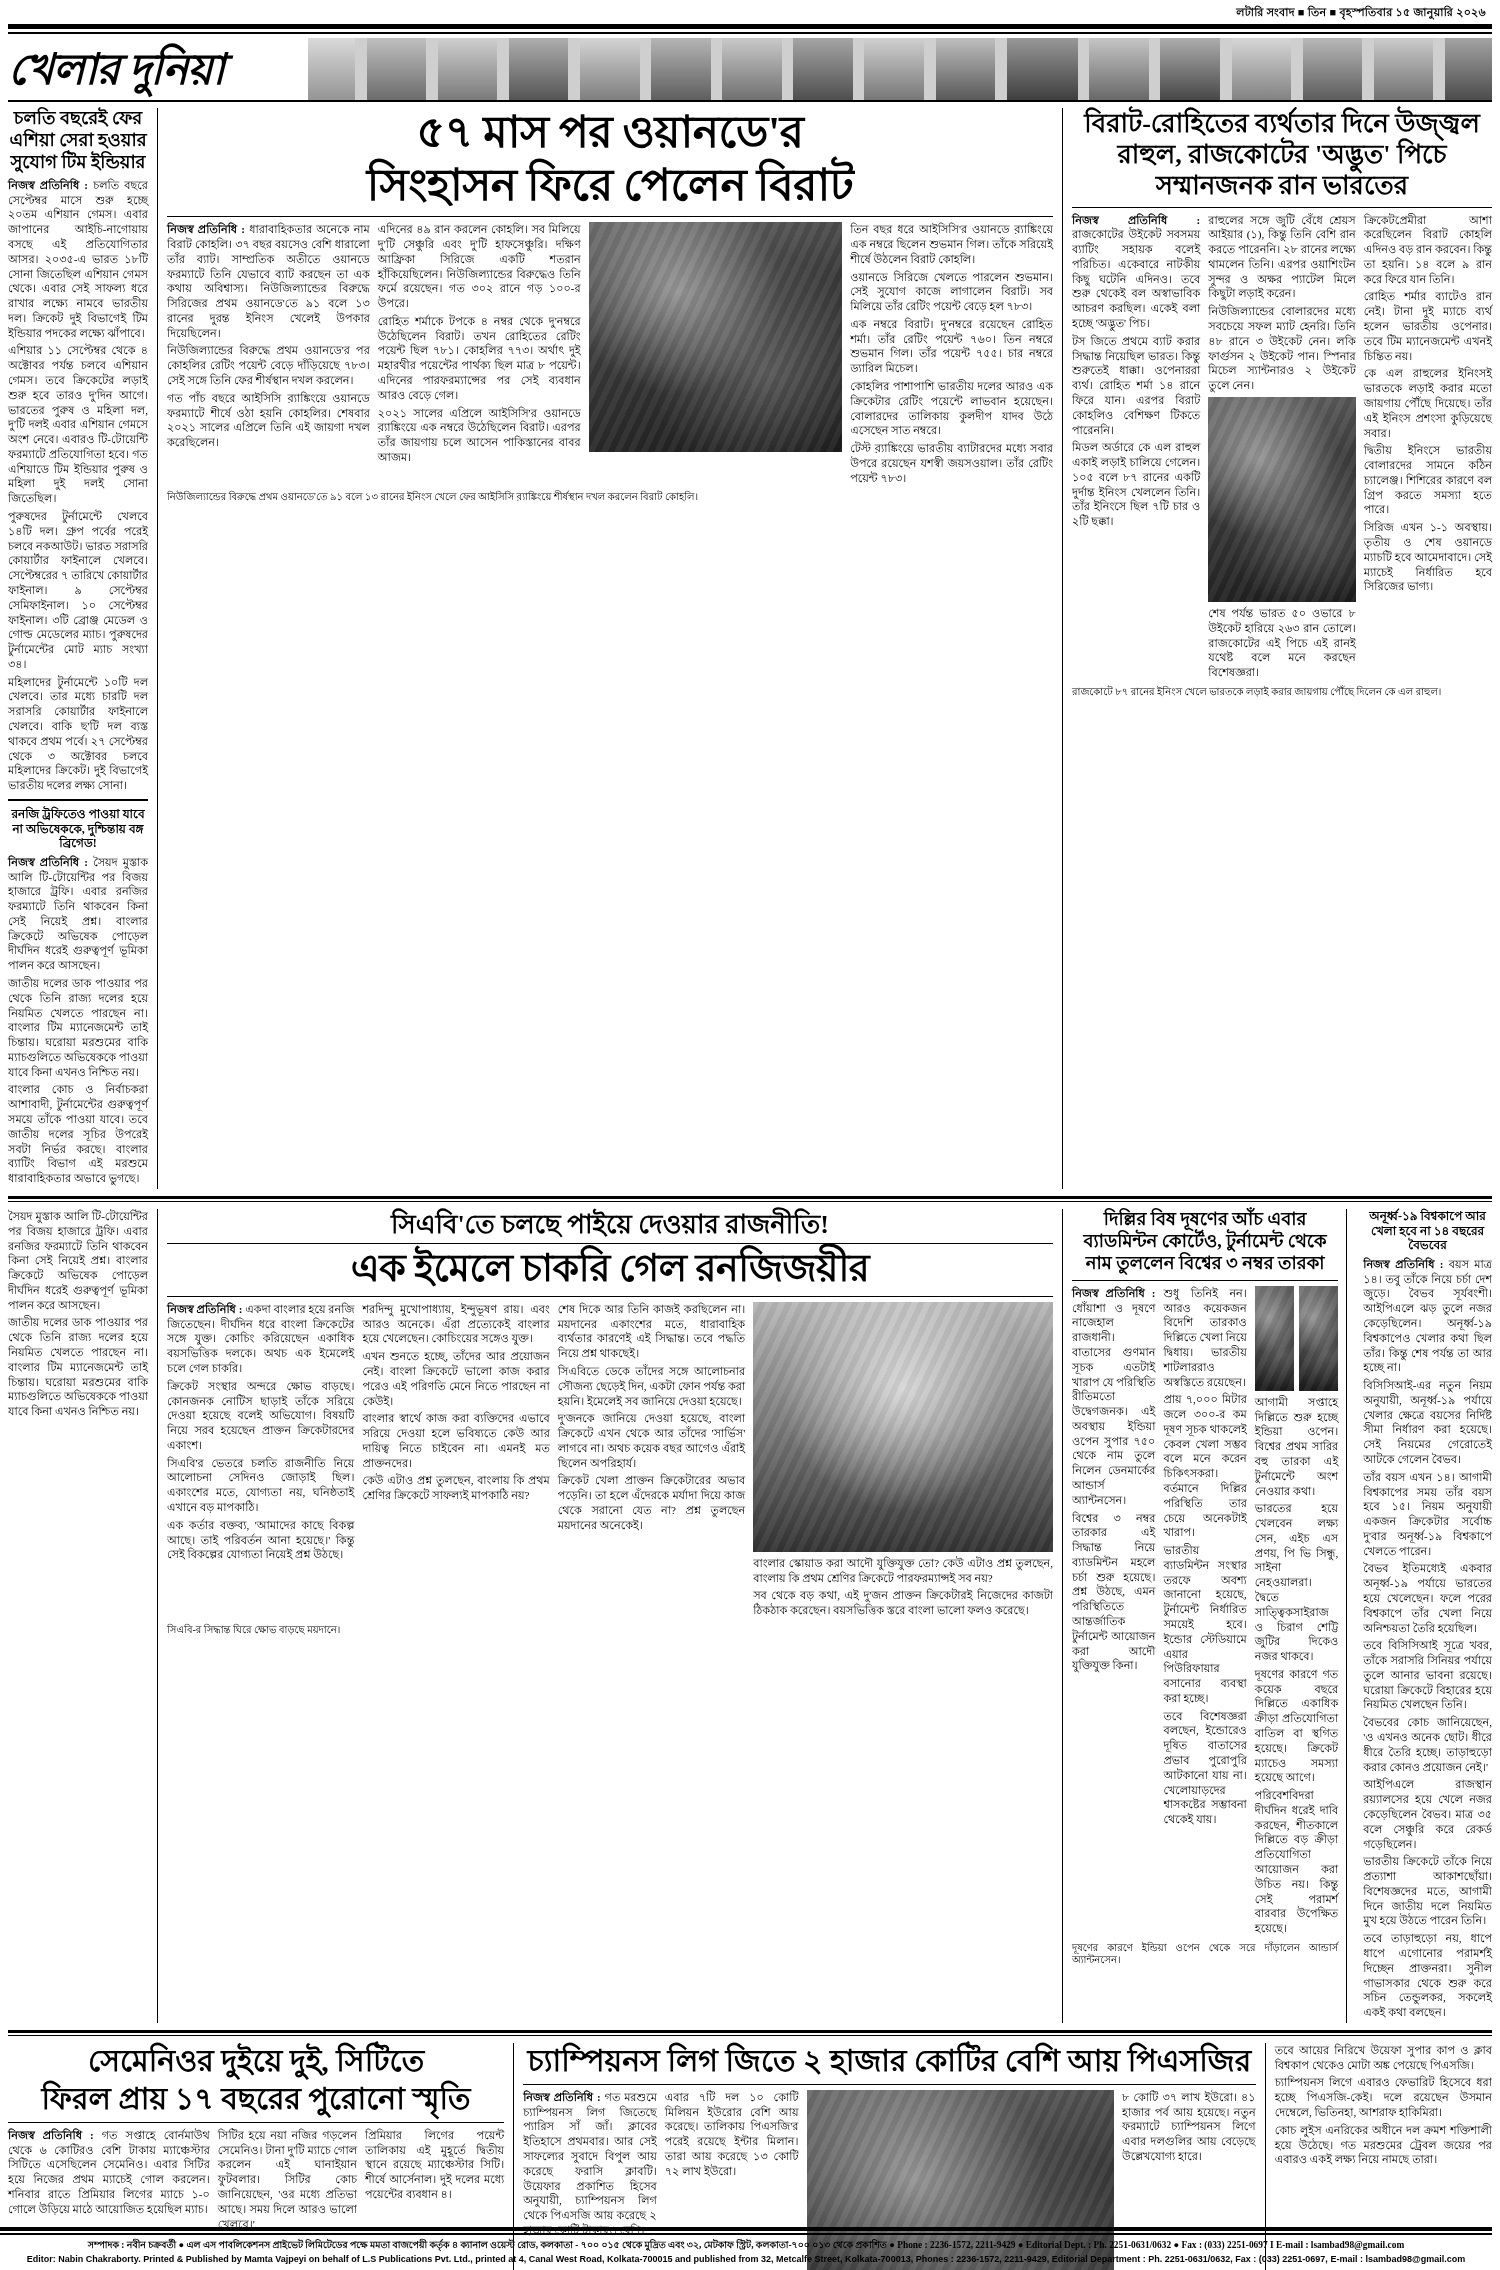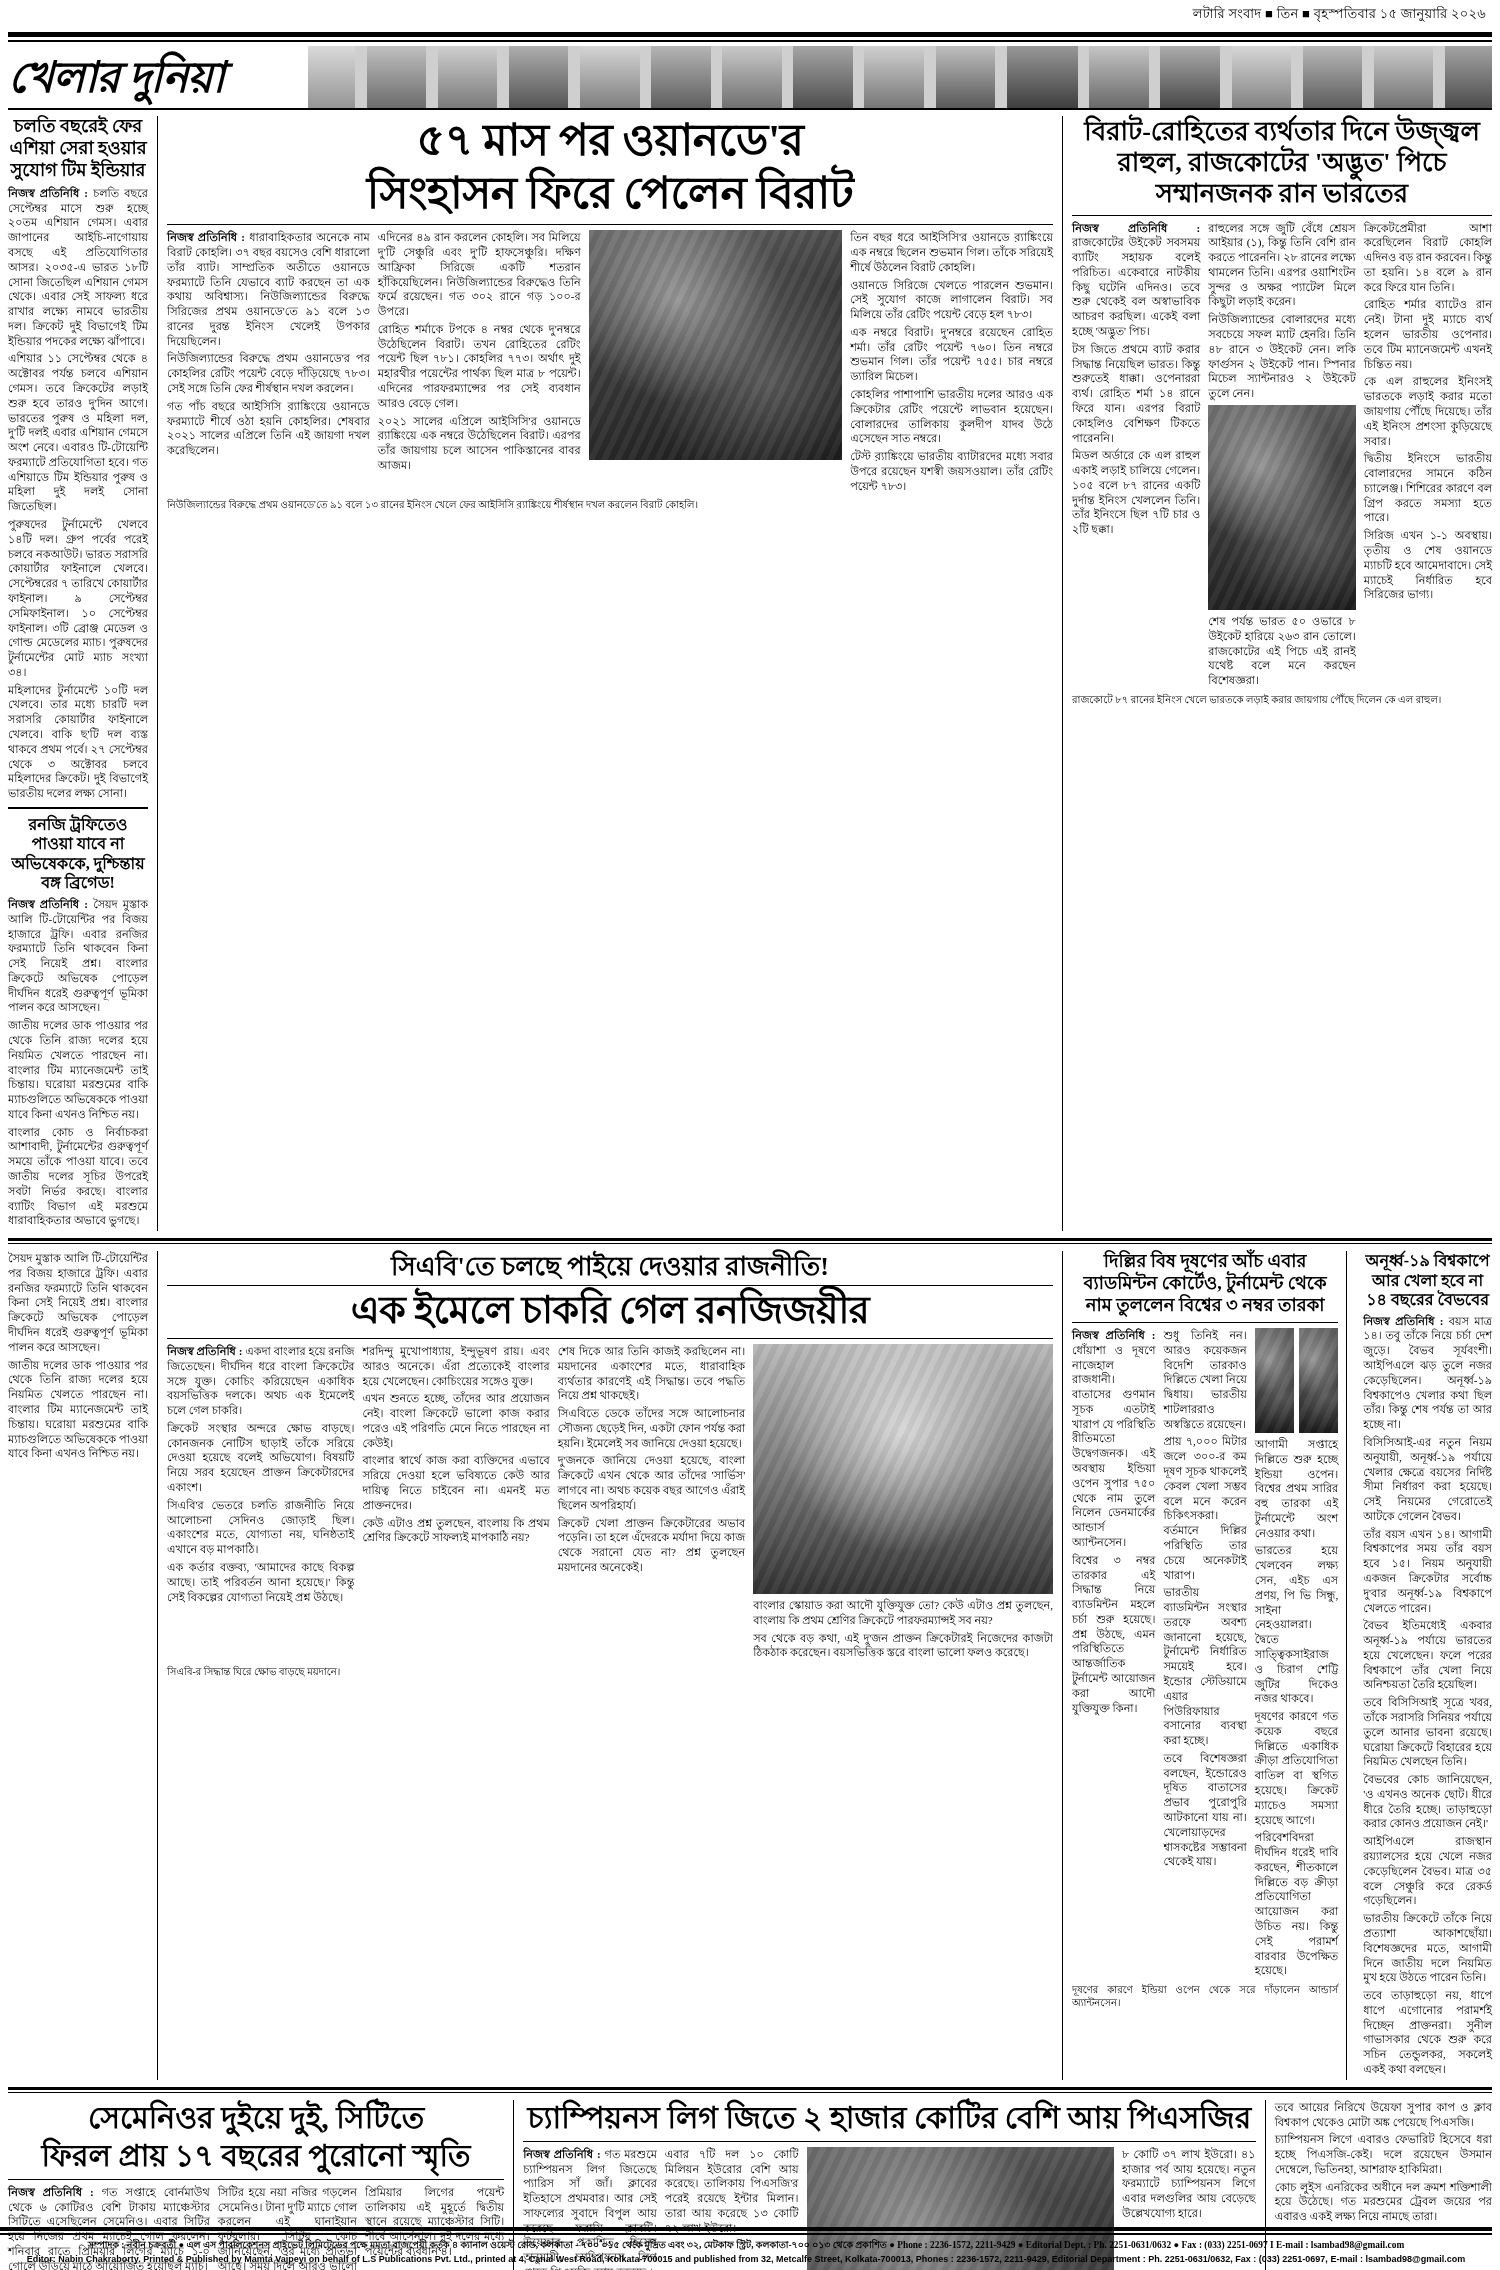--- a/index.html
+++ b/index.html
@@ -1,30 +1,30 @@
 <!DOCTYPE html>
 <html><head>
 <meta charset="utf-8">
 <style>
   html,body{margin:0;padding:0;background:#fff;}
   body{width:1500px;height:2270px;font-family:"Liberation Serif","DejaVu Serif",serif;color:#000;}
   .page{width:1500px;height:2270px;position:relative;box-sizing:border-box;padding:0 8px;}
 
   
-  .dateline{text-align:right;font-size:13px;font-weight:normal;letter-spacing:.3px;padding:4px 6px 7px 0;}
+  .dateline{text-align:right;font-size:11px;font-weight:bold;letter-spacing:.3px;padding:4px 6px 1px 0;}
   .rule-thick{border-top:5px solid #000;border-bottom:2px solid #000;height:3px;margin:0 0 0 0;}
   .masthead{height:62px;margin-top:4px;display:flex;align-items:stretch;overflow:hidden;border-bottom:2px solid #000;}
   .logo-box{flex:0 0 300px;display:flex;align-items:center;justify-content:flex-start;}
   .logo-text{font-size:43px;font-weight:bold;font-style:italic;letter-spacing:-1px;line-height:1;white-space:nowrap;}
   .mast-strip{flex:1;position:relative;background:#cfcfcf;overflow:hidden;}
   .mast-strip .ph{position:absolute;top:0;bottom:0;background:linear-gradient(180deg,#9a9a9a,#4a4a4a);opacity:.85;}
   .hl-xl{font-weight:bold;font-size:44px;line-height:1.15;text-align:center;letter-spacing:-.5px;}
   .hl-lg{font-weight:bold;font-size:26px;line-height:1.2;text-align:center;}
   .hl-md{font-weight:bold;font-size:18px;line-height:1.22;text-align:center;}
-  .hl-sm{font-weight:bold;font-size:16px;line-height:1.22;text-align:center;}
+  .hl-sm{font-weight:bold;font-size:12px;line-height:1.22;text-align:center;}
   .byline{font-weight:bold;}
   .body-txt{font-size:11.2px;line-height:1.32;text-align:justify;hyphens:auto;}
   .body-txt p{margin:0 0 3px 0;}
   .col{box-sizing:border-box;}
   .hr-thin{border-top:1px solid #000;margin:5px 0;}
   .hr-med{border-top:2px solid #000;margin:6px 0;}
   .hr-dbl{border-top:3px solid #000;border-bottom:1px solid #000;height:2px;margin:7px 0;}
 
   
   .photo{background:#2a2a2a;position:relative;overflow:hidden;}

